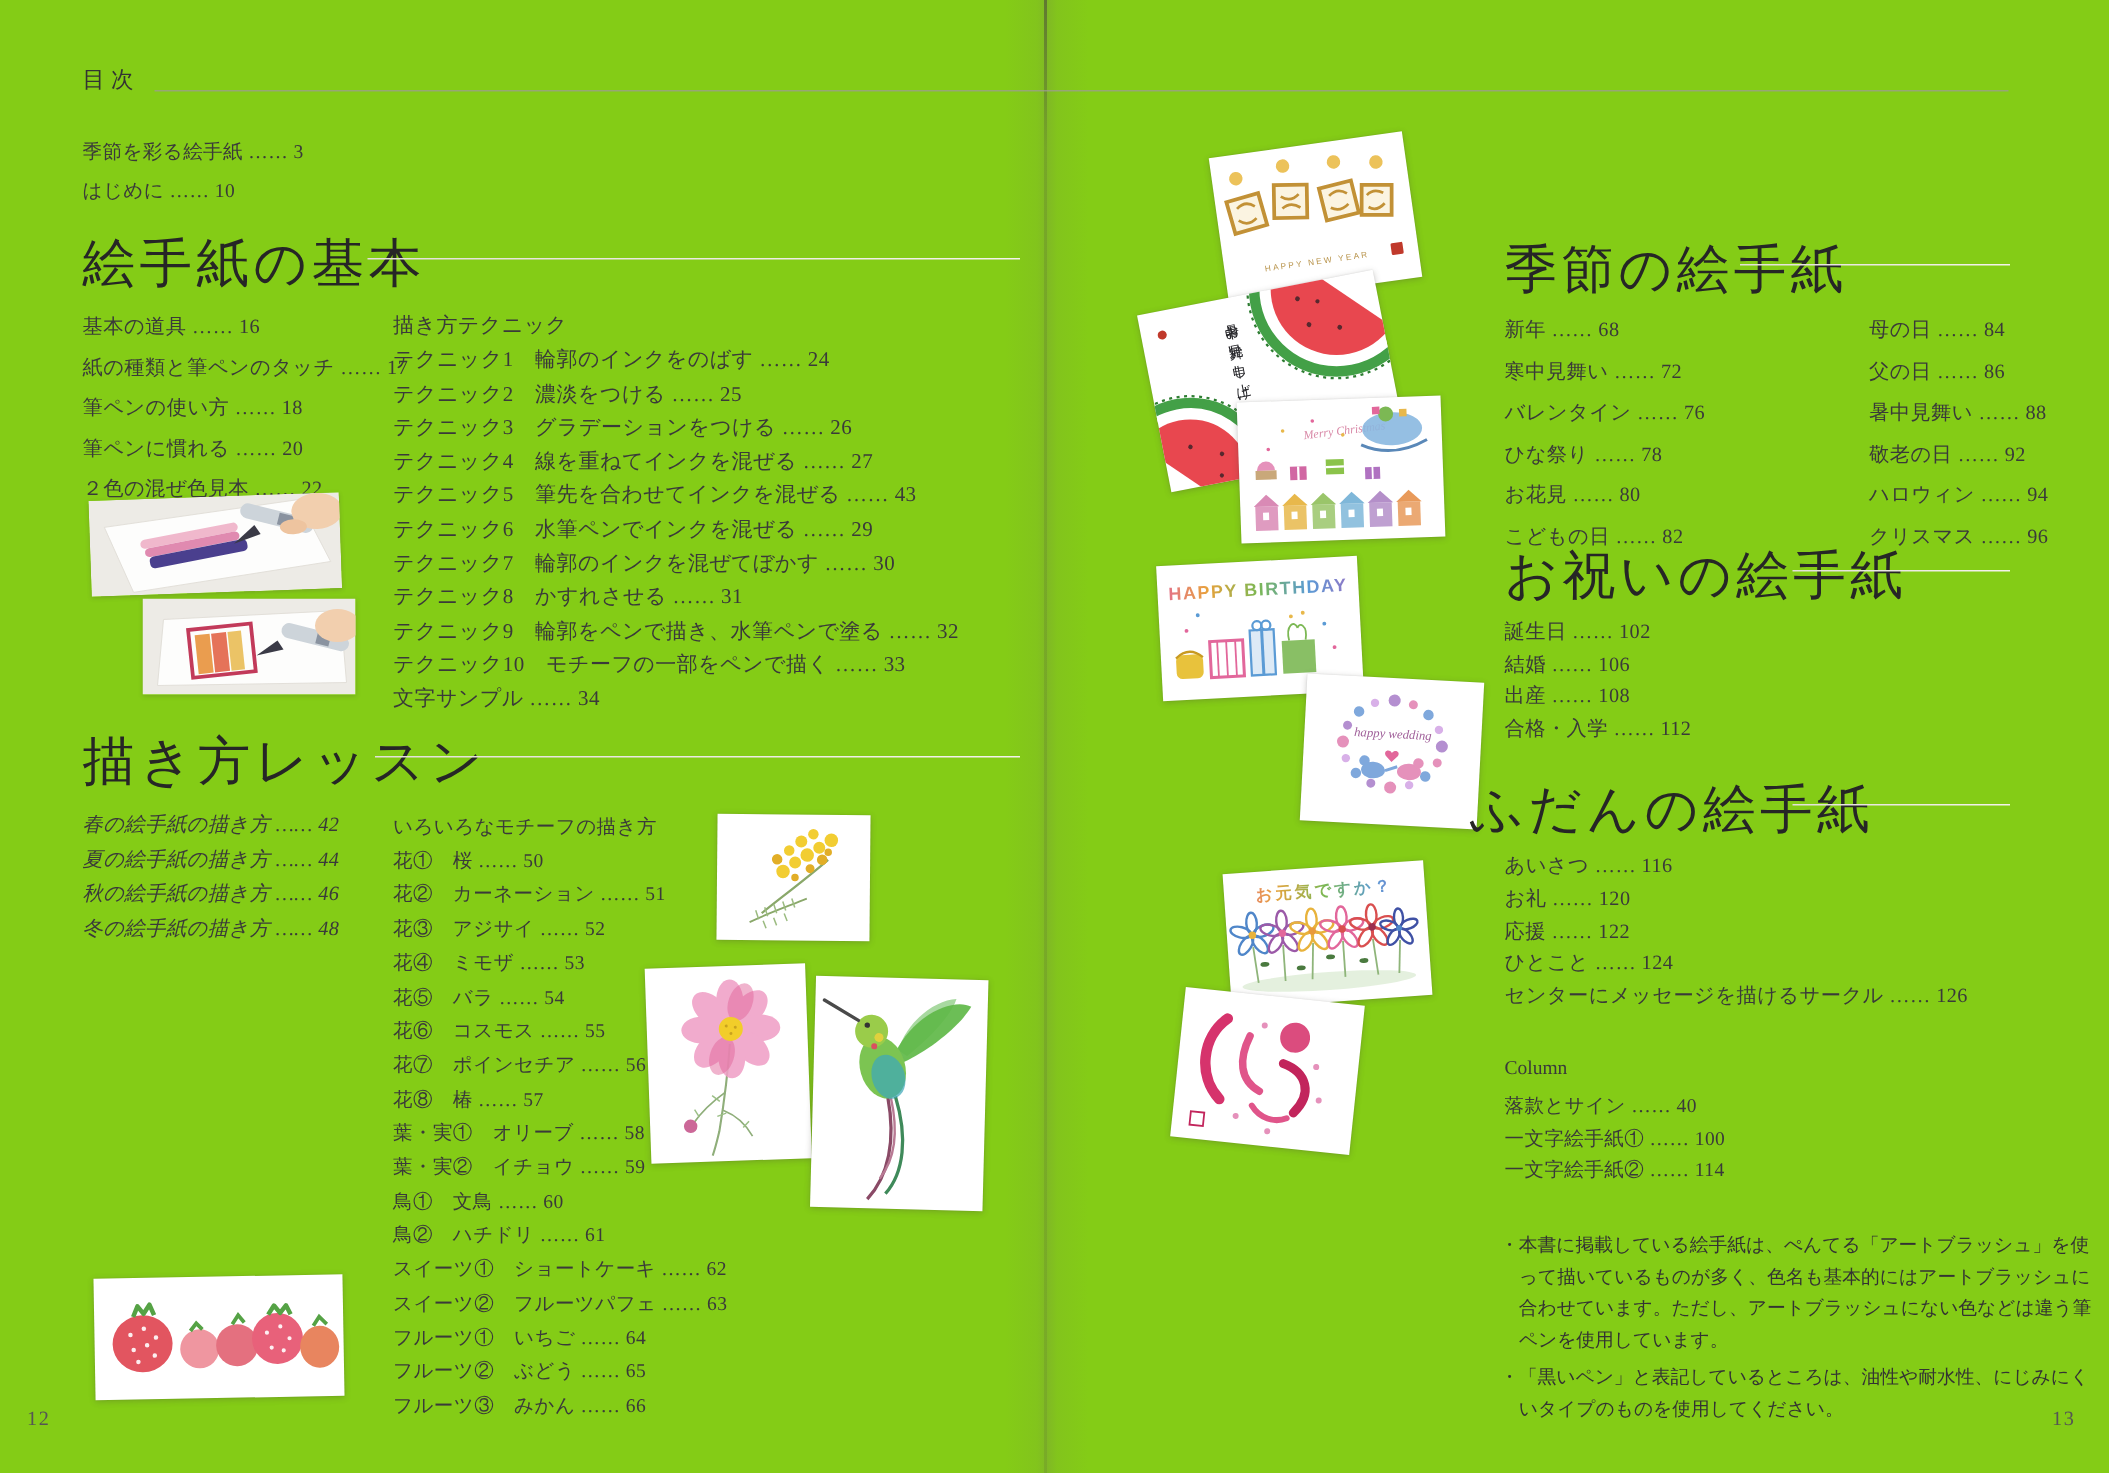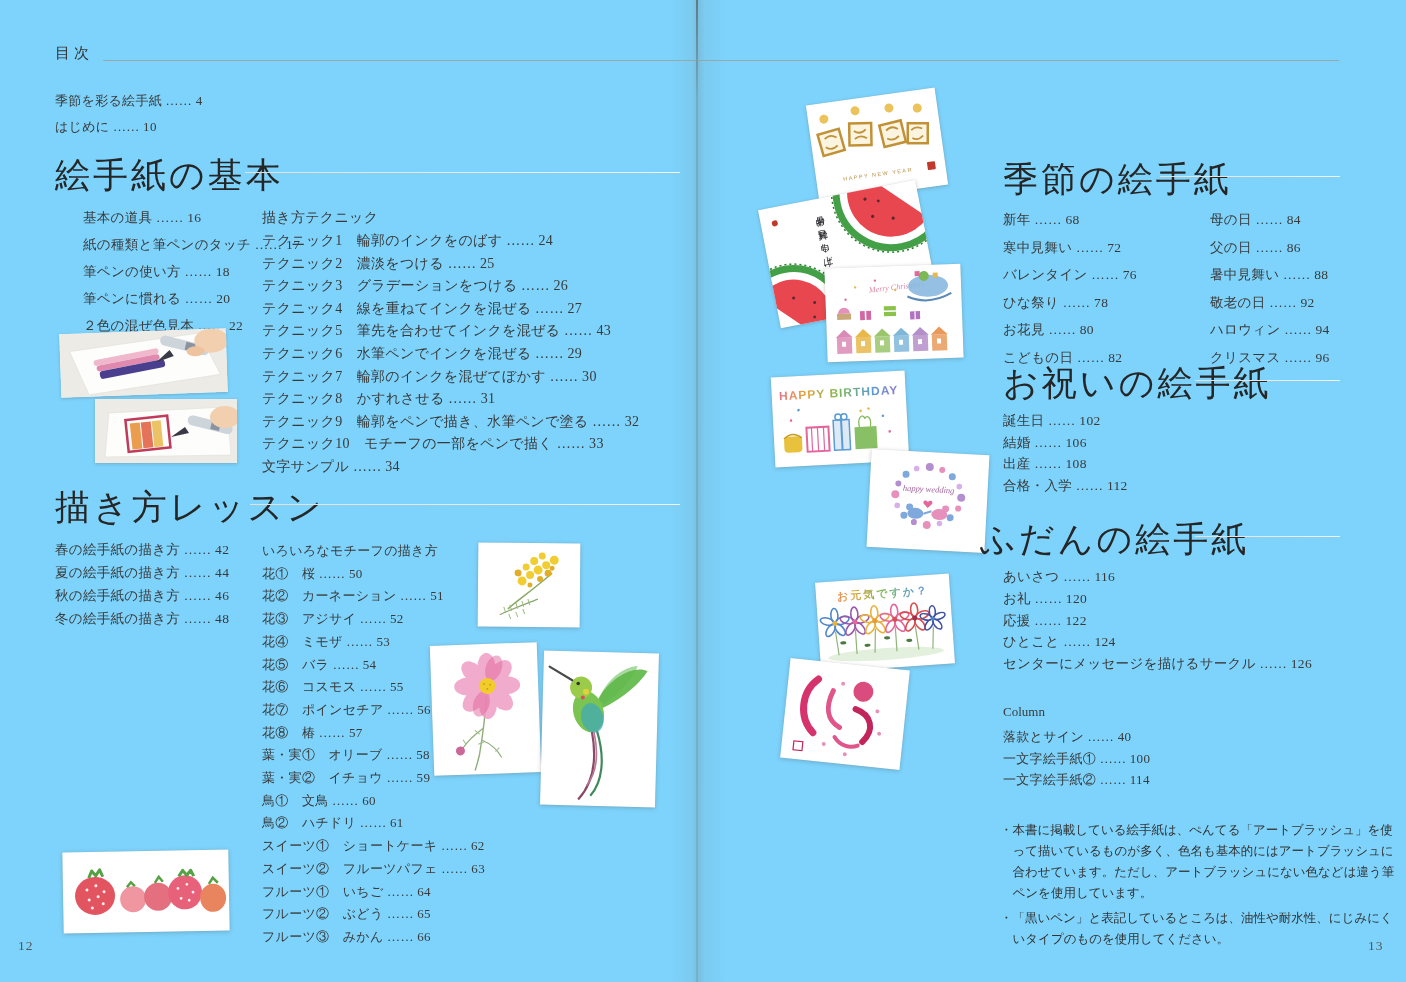--- a/index.html
+++ b/index.html
@@ -1,16 +1,16 @@
 <!DOCTYPE html>
 <html><head>
 <meta charset="utf-8">
 <style>
   html,body{margin:0;padding:0;background:#e9e7e2;}
-  .page{position:relative;width:1406px;height:982px;background:#7dd3fc;overflow:hidden;
+  .page{position:relative;width:1406px;height:982px;background:#84cc16;overflow:hidden;
         font-family:"Liberation Serif","DejaVu Serif",serif;color:#3a3a3a;}
   .abs{position:absolute;}
   .toc{color:#3a3a3a;letter-spacing:.3px;}
   .s135{font-size:13.5px;}
   .s13{font-size:13px;}
   .s128{font-size:14px;}
   .h-section{font-size:35px;letter-spacing:3px;color:#262626;font-weight:normal;white-space:nowrap;}
   .toc-label{font-size:15px;letter-spacing:4px;color:#333;}
   .rule{background:#9d9b96;height:1px;}
   .soft-rule{height:1px;background:linear-gradient(90deg,#e3e0d9,#f4f2ec);}
@@ -20,41 +20,41 @@
     background:linear-gradient(180deg,rgba(70,66,60,.55),rgba(70,66,60,.16) 10%,rgba(70,66,60,.12));}
   .card{position:absolute;background:#fff;box-shadow:0 1px 4px rgba(70,64,58,.28),0 0 1px rgba(0,0,0,.12);}
   .photo{position:absolute;box-shadow:0 1px 3px rgba(70,64,58,.25);}
   .pagenum{font-size:13.5px;color:#555;letter-spacing:1px;}
   .note{width:392px;font-size:12.5px;line-height:21px;color:#333;text-indent:-1em;padding-left:1em;margin-bottom:4px;}
   .colhdr{font-size:13px;color:#3a3a3a;}
   .vtext{writing-mode:vertical-rl;text-orientation:upright;font-size:9.5px;letter-spacing:1px;color:#26262a;line-height:13px;}
   .rainbow{font-family:"Liberation Sans","DejaVu Sans",sans-serif;font-weight:bold;
     background:linear-gradient(90deg,#e2679b,#e8a23c,#7cb854,#5b9bd5,#9b6fc3);
     -webkit-background-clip:text;background-clip:text;color:transparent;white-space:nowrap;}
-  .lh27 div{line-height:27px;margin-left:28px;}
-  .lh23 div{line-height:23px;}
+  .lh27 div{line-height:27px;}
+  .lh23 div{line-height:23px;font-style:italic;}
   .lh226 div{line-height:22.6px;}
   .lh227 div{line-height:22.7px;}
   .lh275 div{line-height:27.5px;}
   .lh215 div{line-height:21.5px;}
   .lh218 div{line-height:21.8px;}
 </style>
 </head>
 <body>
 
 <div class="page">
 
   <div class="abs spine-band"></div>
   <div class="abs spine-line"></div>
 
   <div class="abs toc-label" style="left:55px;top:44px;">目次</div>
   <div class="abs rule" style="left:103px;top:60px;width:1236px;opacity:.75;"></div>
 
   <div class="abs toc s13" style="left:55px;top:88px;">
-    <div style="line-height:26px;">季節を彩る絵手紙 …… 4</div>
+    <div style="line-height:26px;">季節を彩る絵手紙 …… 3</div>
     <div style="line-height:26px;">はじめに …… 10</div>
   </div>
 
   <h2 class="abs h-section" style="left:55px;top:152px;margin:0;">絵手紙の基本</h2>
   <div class="abs soft-rule" style="left:245px;top:172px;width:435px;"></div>
 
   <div class="abs toc s135 lh27" style="left:55px;top:204px;">
     <div>基本の道具 …… 16</div>
     <div>紙の種類と筆ペンのタッチ …… 17</div>
     <div>筆ペンの使い方 …… 18</div>
@@ -532,21 +532,21 @@
   <div class="abs soft-rule" style="left:1160px;top:176px;width:180px;"></div>
 
   <div class="abs toc s135 lh275" style="left:1003px;top:206px;">
     <div>新年 …… 68</div>
     <div>寒中見舞い …… 72</div>
     <div>バレンタイン …… 76</div>
     <div>ひな祭り …… 78</div>
     <div>お花見 …… 80</div>
     <div>こどもの日 …… 82</div>
   </div>
-  <div class="abs toc s135 lh275" style="left:1210px;top:206px;">
+  <div class="abs toc s135 lh275" style="left:1246px;top:206px;">
     <div>母の日 …… 84</div>
     <div>父の日 …… 86</div>
     <div>暑中見舞い …… 88</div>
     <div>敬老の日 …… 92</div>
     <div>ハロウィン …… 94</div>
     <div>クリスマス …… 96</div>
   </div>
 
   <h2 class="abs h-section" style="left:1003px;top:360px;margin:0;">お祝いの絵手紙</h2>
   <div class="abs soft-rule" style="left:1195px;top:380px;width:145px;"></div>

